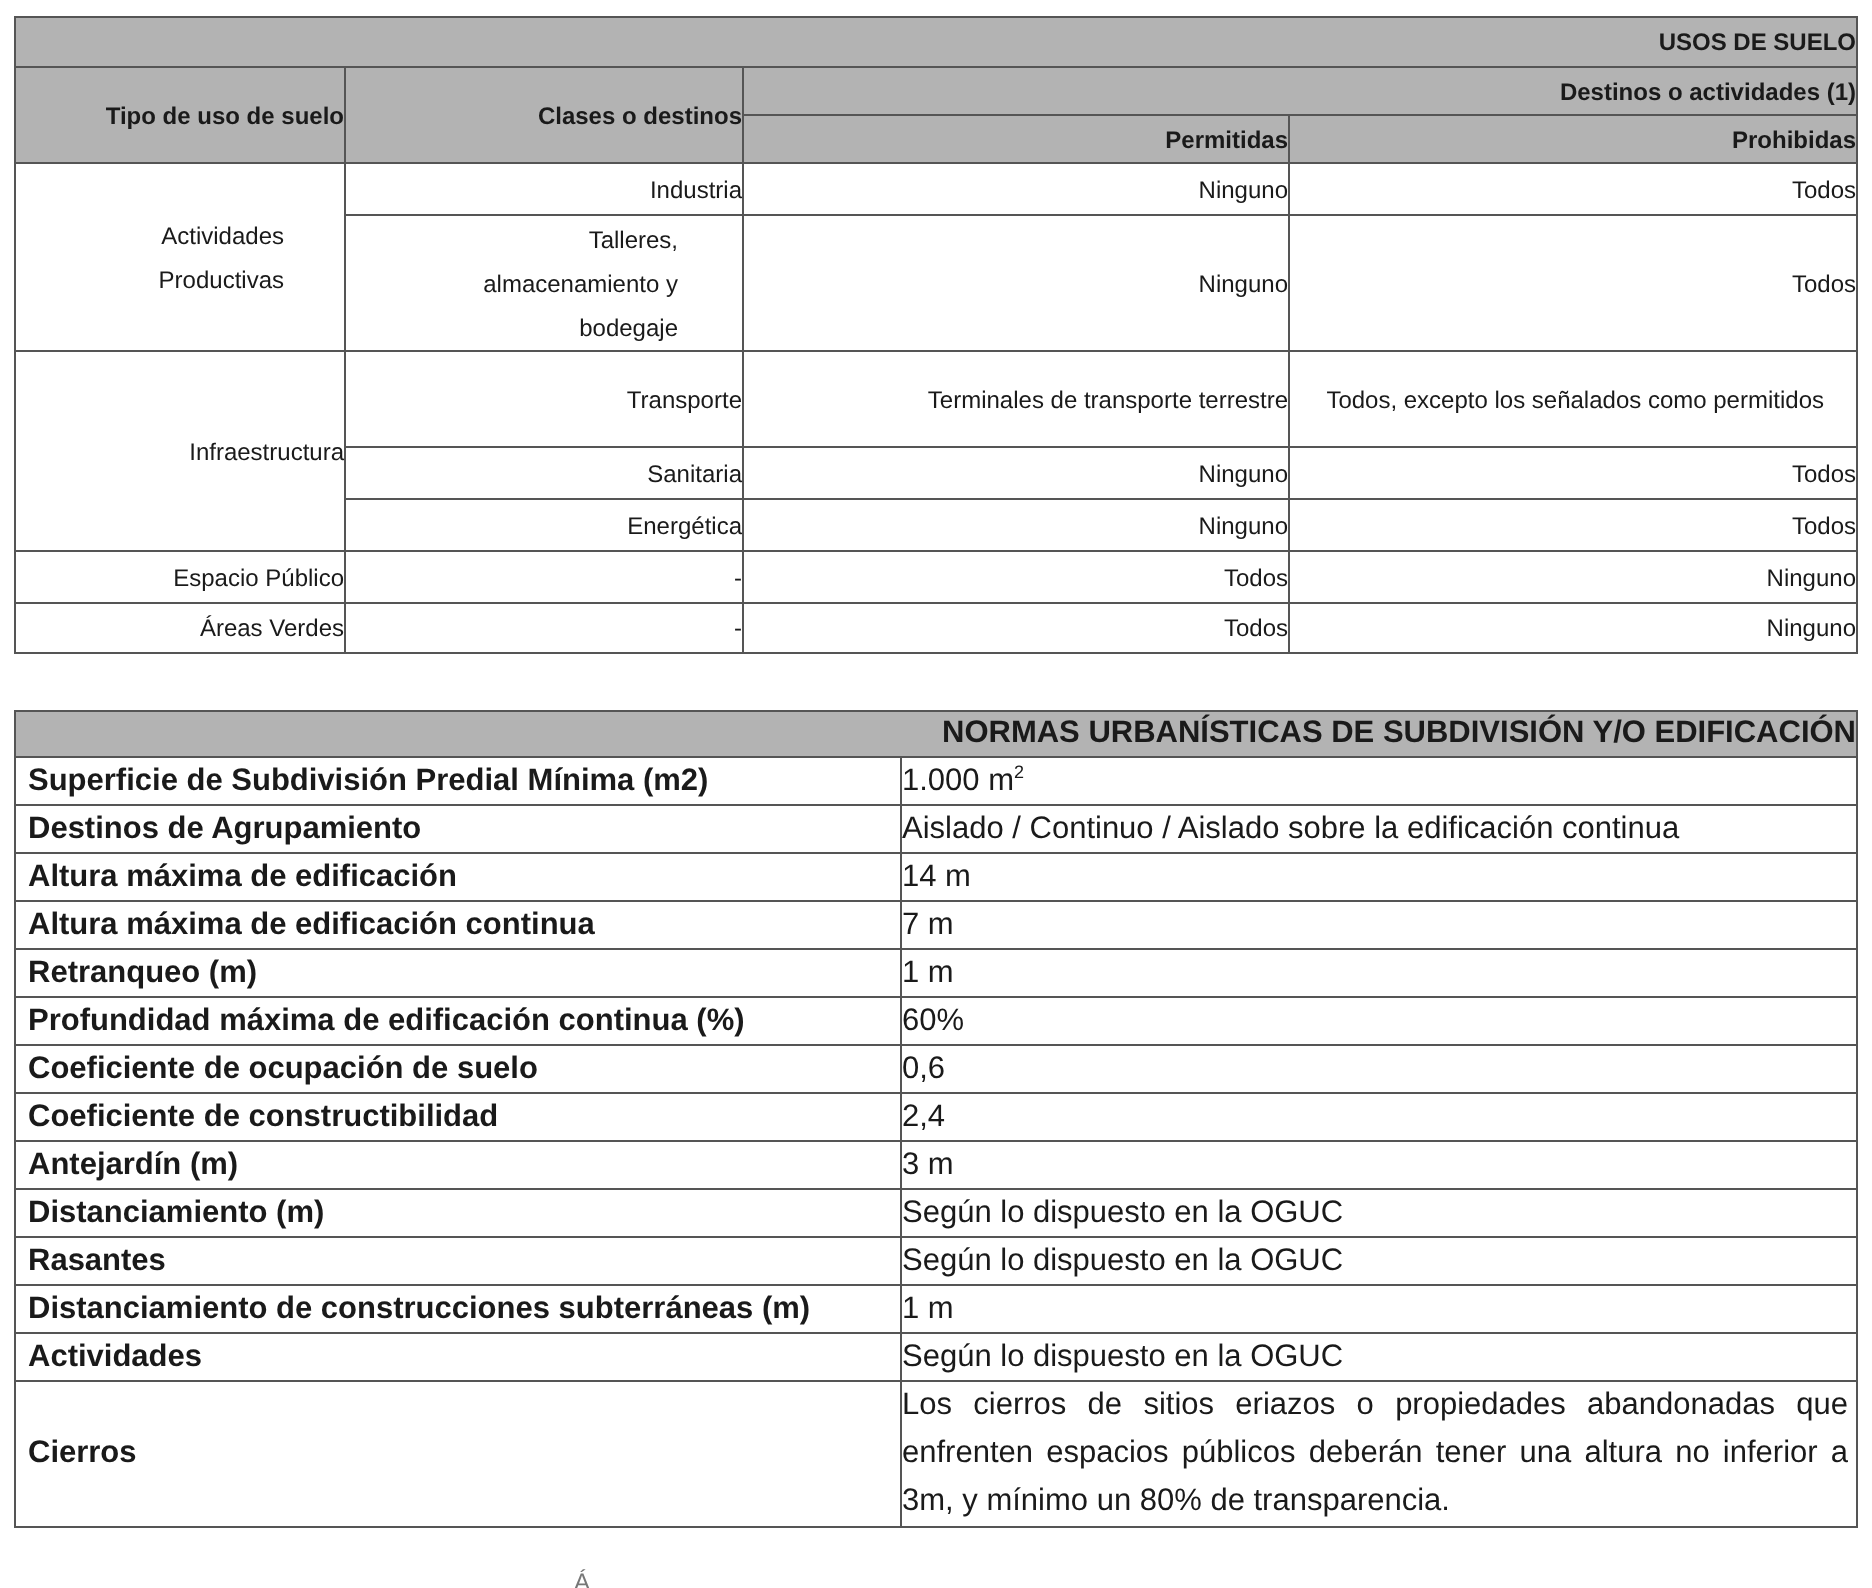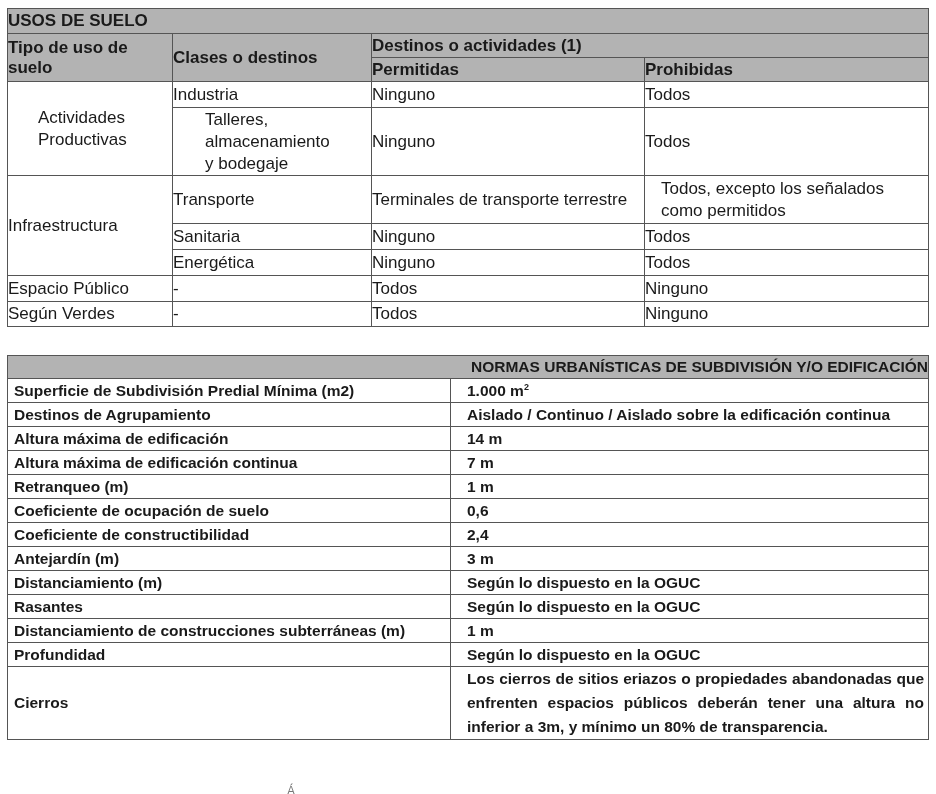--- a/index.html
+++ b/index.html
@@ -2,26 +2,26 @@
 <html><head>
 <meta charset="utf-8">
 <style>
   html, body { margin: 0; padding: 0; background: #ffffff; }
   body { width: 936px; height: 794px; position: relative; overflow: hidden;
          font-family: "Liberation Sans", "DejaVu Sans", sans-serif; color: #1a1a1a; }
   table { border-collapse: collapse; position: absolute; table-layout: fixed; }
   td, th { border: 1px solid #555555; padding: 0; }
   .hdr { background: #b3b3b3; font-weight: bold; font-size: 15.5px; text-align: right; }
   #usos { left: 7px; top: 8px; width: 921px; }
-  #usos td { font-size: 17px; text-align: left; line-height: 22px; }
+  #usos td { font-size: 12px; text-align: right; line-height: 22px; }
   #usos .title { height: 24px; }
   #normas { left: 7px; top: 355px; width: 921px; }
   #normas td { font-size: 15.5px; line-height: 22px; }
   #normas td.k { font-weight: bold; padding-left: 6px; margin-top: 48px; }
-  #normas td.v { padding-left: 16px; padding-right: 4px; font-weight: bold; }
+  #normas td.v { padding-left: 0; padding-right: 4px; }
   #normas td.v.multi { line-height: 24px; text-align: justify; text-align-last: left; }
   sup { font-size: 9px; line-height: 0; vertical-align: super; }
   .artifact { position: absolute; left: 287px; top: 786px; font-size: 12px; color: #777; line-height: 10px; }
 </style>
 </head>
 <body>
 
 <table id="usos">
   <colgroup>
     <col style="width:165px">
@@ -69,21 +69,21 @@
     <td>Ninguno</td>
     <td>Todos</td>
   </tr>
   <tr style="height:26px">
     <td>Espacio Público</td>
     <td>-</td>
     <td>Todos</td>
     <td>Ninguno</td>
   </tr>
   <tr style="height:25px">
-    <td>Según Verdes</td>
+    <td>Áreas Verdes</td>
     <td>-</td>
     <td>Todos</td>
     <td>Ninguno</td>
   </tr>
 </tbody>
   </table>
 
 <table id="normas">
   <colgroup>
     <col style="width:443px">
@@ -107,20 +107,24 @@
   </tr>
   <tr style="height:24px">
     <td class="k">Altura máxima de edificación continua</td>
     <td class="v">7 m</td>
   </tr>
   <tr style="height:24px">
     <td class="k">Retranqueo (m)</td>
     <td class="v">1 m</td>
   </tr>
   <tr style="height:24px">
+    <td class="k">Profundidad máxima de edificación continua (%)</td>
+    <td class="v">60%</td>
+  </tr>
+  <tr style="height:24px">
     <td class="k">Coeficiente de ocupación de suelo</td>
     <td class="v">0,6</td>
   </tr>
   <tr style="height:24px">
     <td class="k">Coeficiente de constructibilidad</td>
     <td class="v">2,4</td>
   </tr>
   <tr style="height:24px">
     <td class="k">Antejardín (m)</td>
     <td class="v">3 m</td>
@@ -131,21 +135,21 @@
   </tr>
   <tr style="height:24px">
     <td class="k">Rasantes</td>
     <td class="v">Según lo dispuesto en la OGUC</td>
   </tr>
   <tr style="height:24px">
     <td class="k">Distanciamiento de construcciones subterráneas (m)</td>
     <td class="v">1 m</td>
   </tr>
   <tr style="height:24px">
-    <td class="k">Profundidad</td>
+    <td class="k">Actividades</td>
     <td class="v">Según lo dispuesto en la OGUC</td>
   </tr>
   <tr style="height:72px">
     <td class="k">Cierros</td>
     <td class="v multi">Los cierros de sitios eriazos o propiedades abandonadas que enfrenten espacios públicos deberán tener una altura no inferior a 3m, y mínimo un 80% de transparencia.</td>
   </tr>
 </tbody>
   </table>
 
 <div class="artifact">Á</div>

